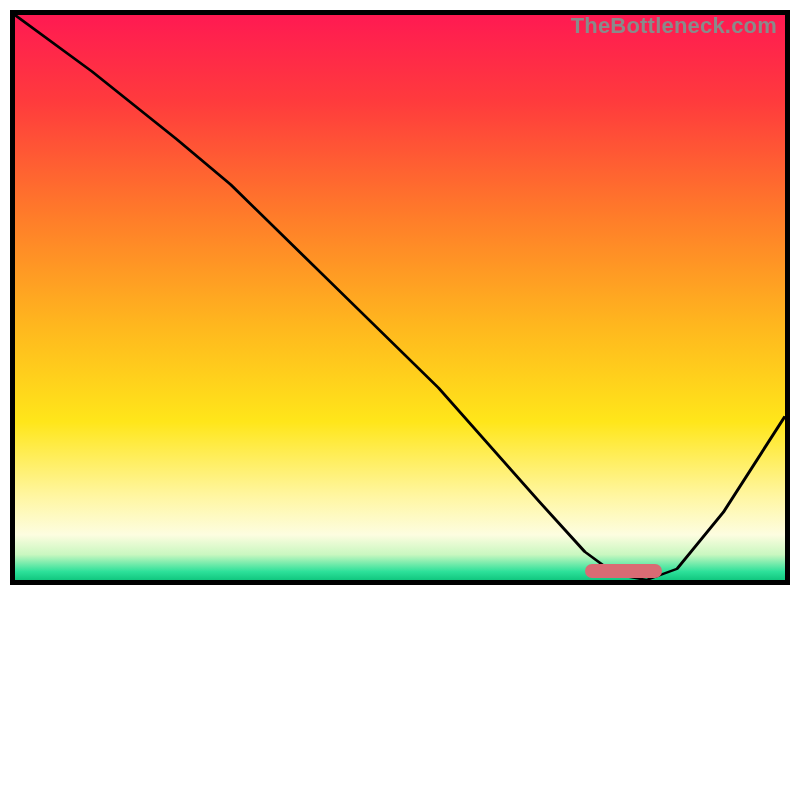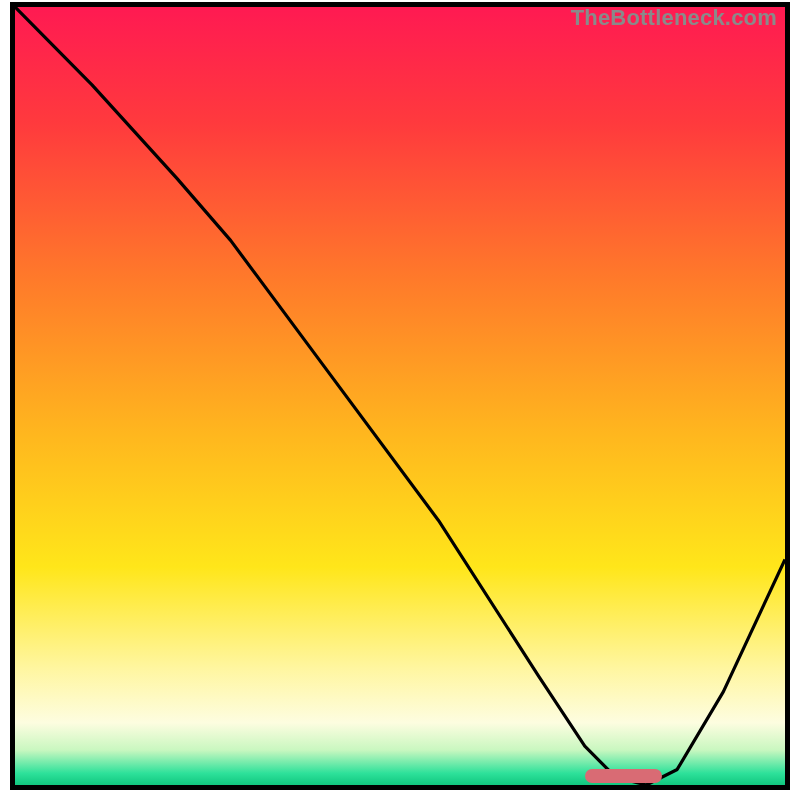--- a/index.html
+++ b/index.html
@@ -7,23 +7,23 @@
     padding: 0;
     width: 800px;
     height: 800px;
     background: #ffffff;
     overflow: hidden;
     font-family: Arial, Helvetica, sans-serif;
   }
   .frame {
     position: absolute;
     left: 10px;
-    top: 2px;
+    top: 10px;
     width: 780px;
-    height: 788px;
+    height: 575px;
     border: 5px solid #000;
     box-sizing: border-box;
   }
   .plot {
     position: absolute;
     left: 0;
     top: 0;
     width: 100%;
     height: 100%;
   }

